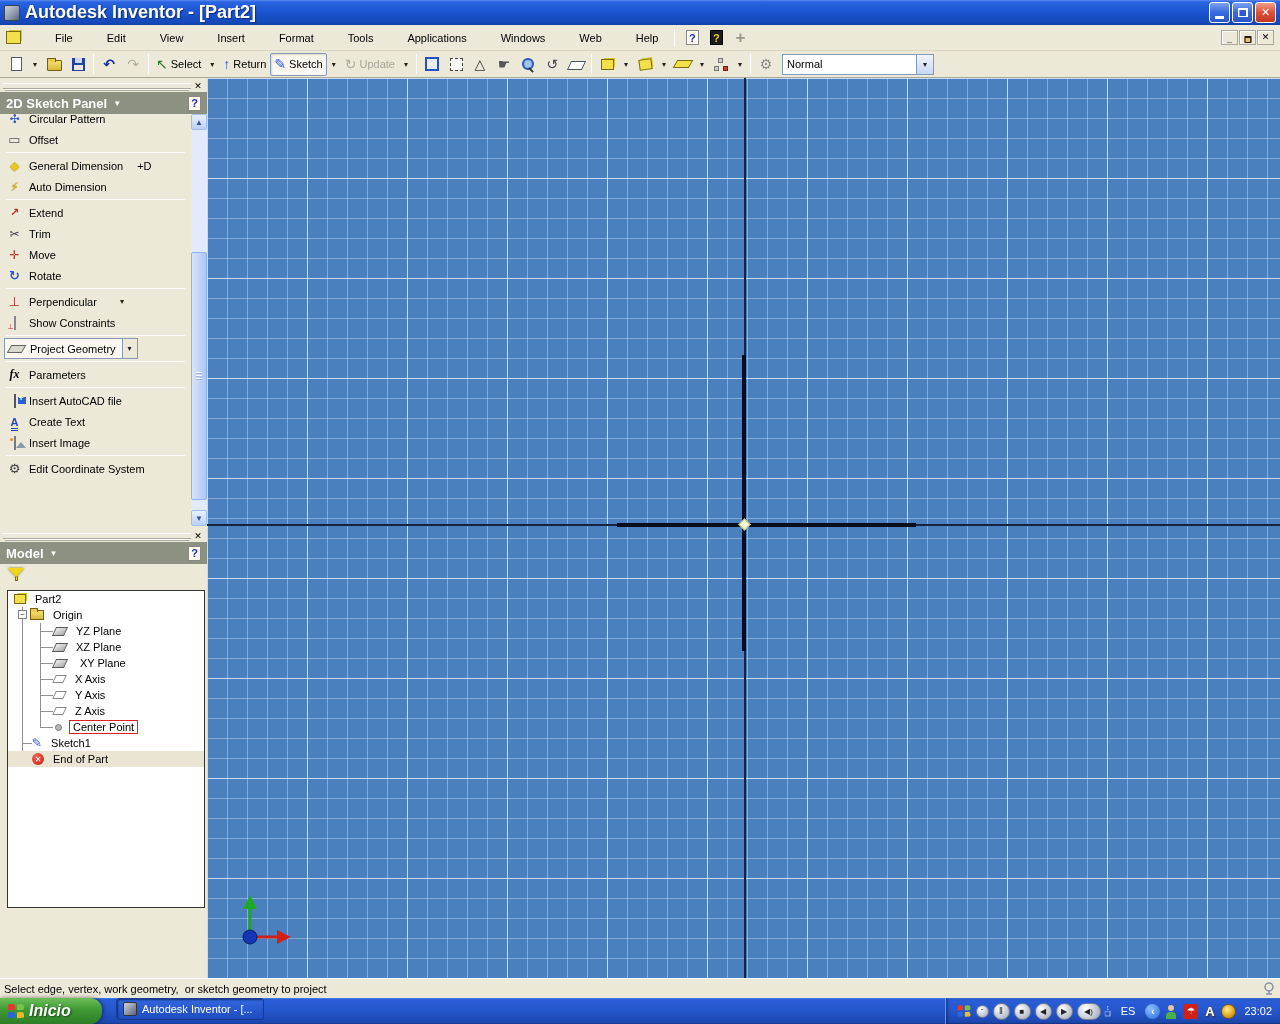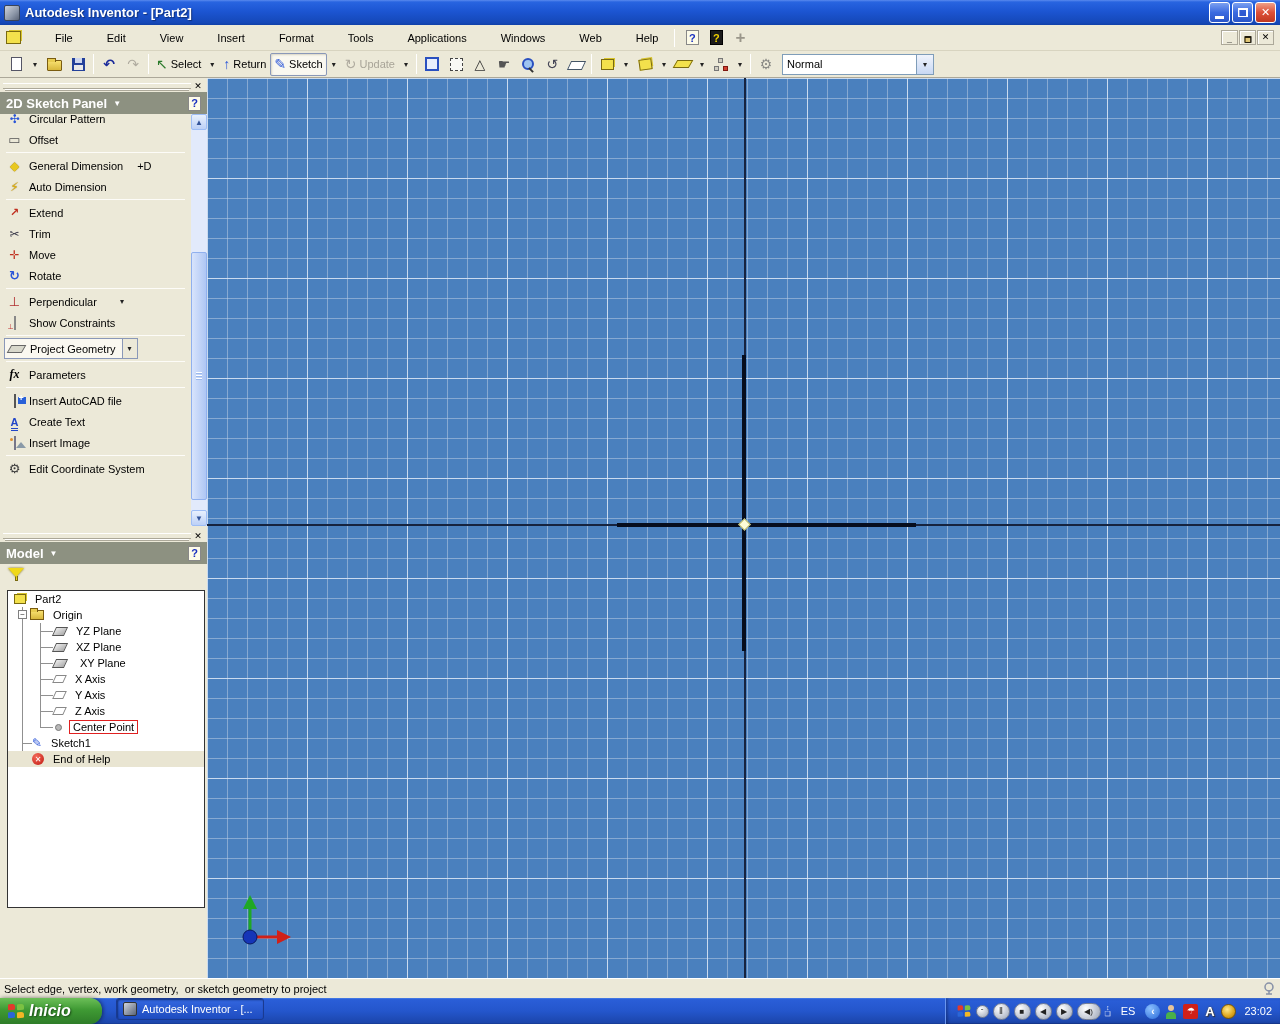--- a/index.html
+++ b/index.html
@@ -7,21 +7,21 @@
   body { font-family:"Liberation Sans","DejaVu Sans",sans-serif; font-size:11px; color:#000; }
   .abs { position:absolute; }
   #screen { position:relative; width:1280px; height:1024px; background:#ece9d8; }
 
   
   #titlebar { left:0; top:0; width:1280px; height:25px;
     background:linear-gradient(to bottom,#5a8aee 0%,#2864e0 8%,#1c55d2 45%,#1548b8 90%,#1040a8 100%);
     display:flex; align-items:center; padding:0 4px; }
   #titlebar .app-icon { width:16px; height:16px; margin-right:5px;
     background:linear-gradient(135deg,#cfd4dd 0%,#8d97a8 60%,#5a6478 100%); border:1px solid #3a4458; border-radius:2px; }
-  #titlebar .title { color:#fff; font-weight:bold; font-size:13px; text-shadow:1px 1px 1px #10307a; }
+  #titlebar .title { color:#fff; font-weight:bold; font-size:18px; text-shadow:1px 1px 1px #10307a; }
   .winbtns { margin-left:auto; display:flex; gap:2px; }
   .wbtn { width:21px; height:21px; border-radius:3px; border:1px solid #fff;
     color:#fff; font-size:11px; font-weight:bold; display:flex; align-items:center; justify-content:center;
     background:linear-gradient(to bottom,#7ba0f0 0%,#3a6ae0 50%,#2a55c8 100%); }
   .wbtn.close { background:linear-gradient(to bottom,#f0a088 0%,#dd5038 50%,#c03820 100%); }
   .wbtn .minbar { width:9px; height:3px; background:#fff; margin-top:9px; }
   .restore-glyph { position:relative; width:10px; height:9px; }
   .restore-glyph:before { content:""; position:absolute; right:0; top:0; width:7px; height:6px; border:1px solid #fff; border-top-width:2px; }
   .restore-glyph:after  { content:""; position:absolute; left:0; bottom:0; width:7px; height:6px; border:1px solid #fff; border-top-width:2px; background:rgba(40,80,200,.6); }
 
@@ -532,21 +532,21 @@
         <span class="t-label selected">Center Point</span>
       </div>
       <div class="trow" style="padding-left:24px; gap:6px">
         <span style="color:#2a55d8;font-size:12px">✎</span>
         <span class="t-label">Sketch1</span>
       </div>
       <div class="trow endrow" style="padding-left:24px; gap:6px">
         <span class="t-endx">
             <span>✕</span>
           </span>
-        <span class="t-label">End of Help</span>
+        <span class="t-label">End of Part</span>
       </div>
     </div>
   </div>
 
   <div id="canvas" class="abs">
     <div class="axis" style="left:537px; top:0; width:2px; height:900px"></div>
     <div class="axis" style="left:0; top:446px; width:1073px; height:2px"></div>
     <div class="axis thick" style="left:535px; top:277px; width:4px; height:296px"></div>
     <div class="axis thick" style="left:410px; top:445px; width:299px; height:4px"></div>
     <div id="center-pt"></div>

